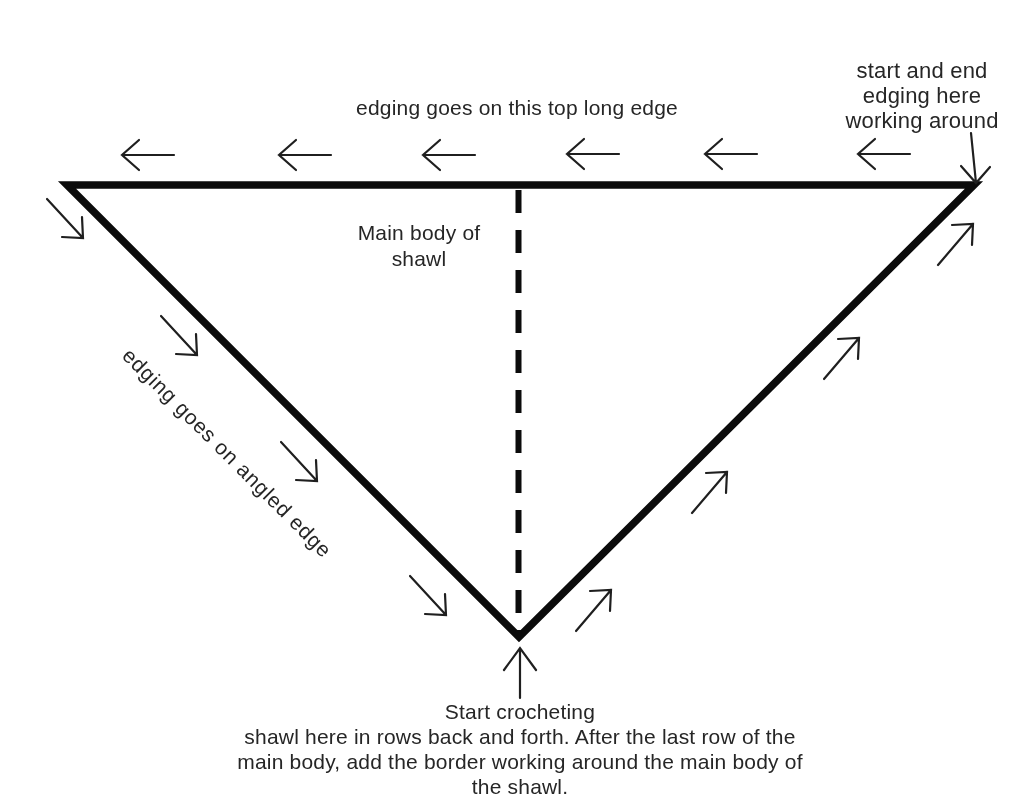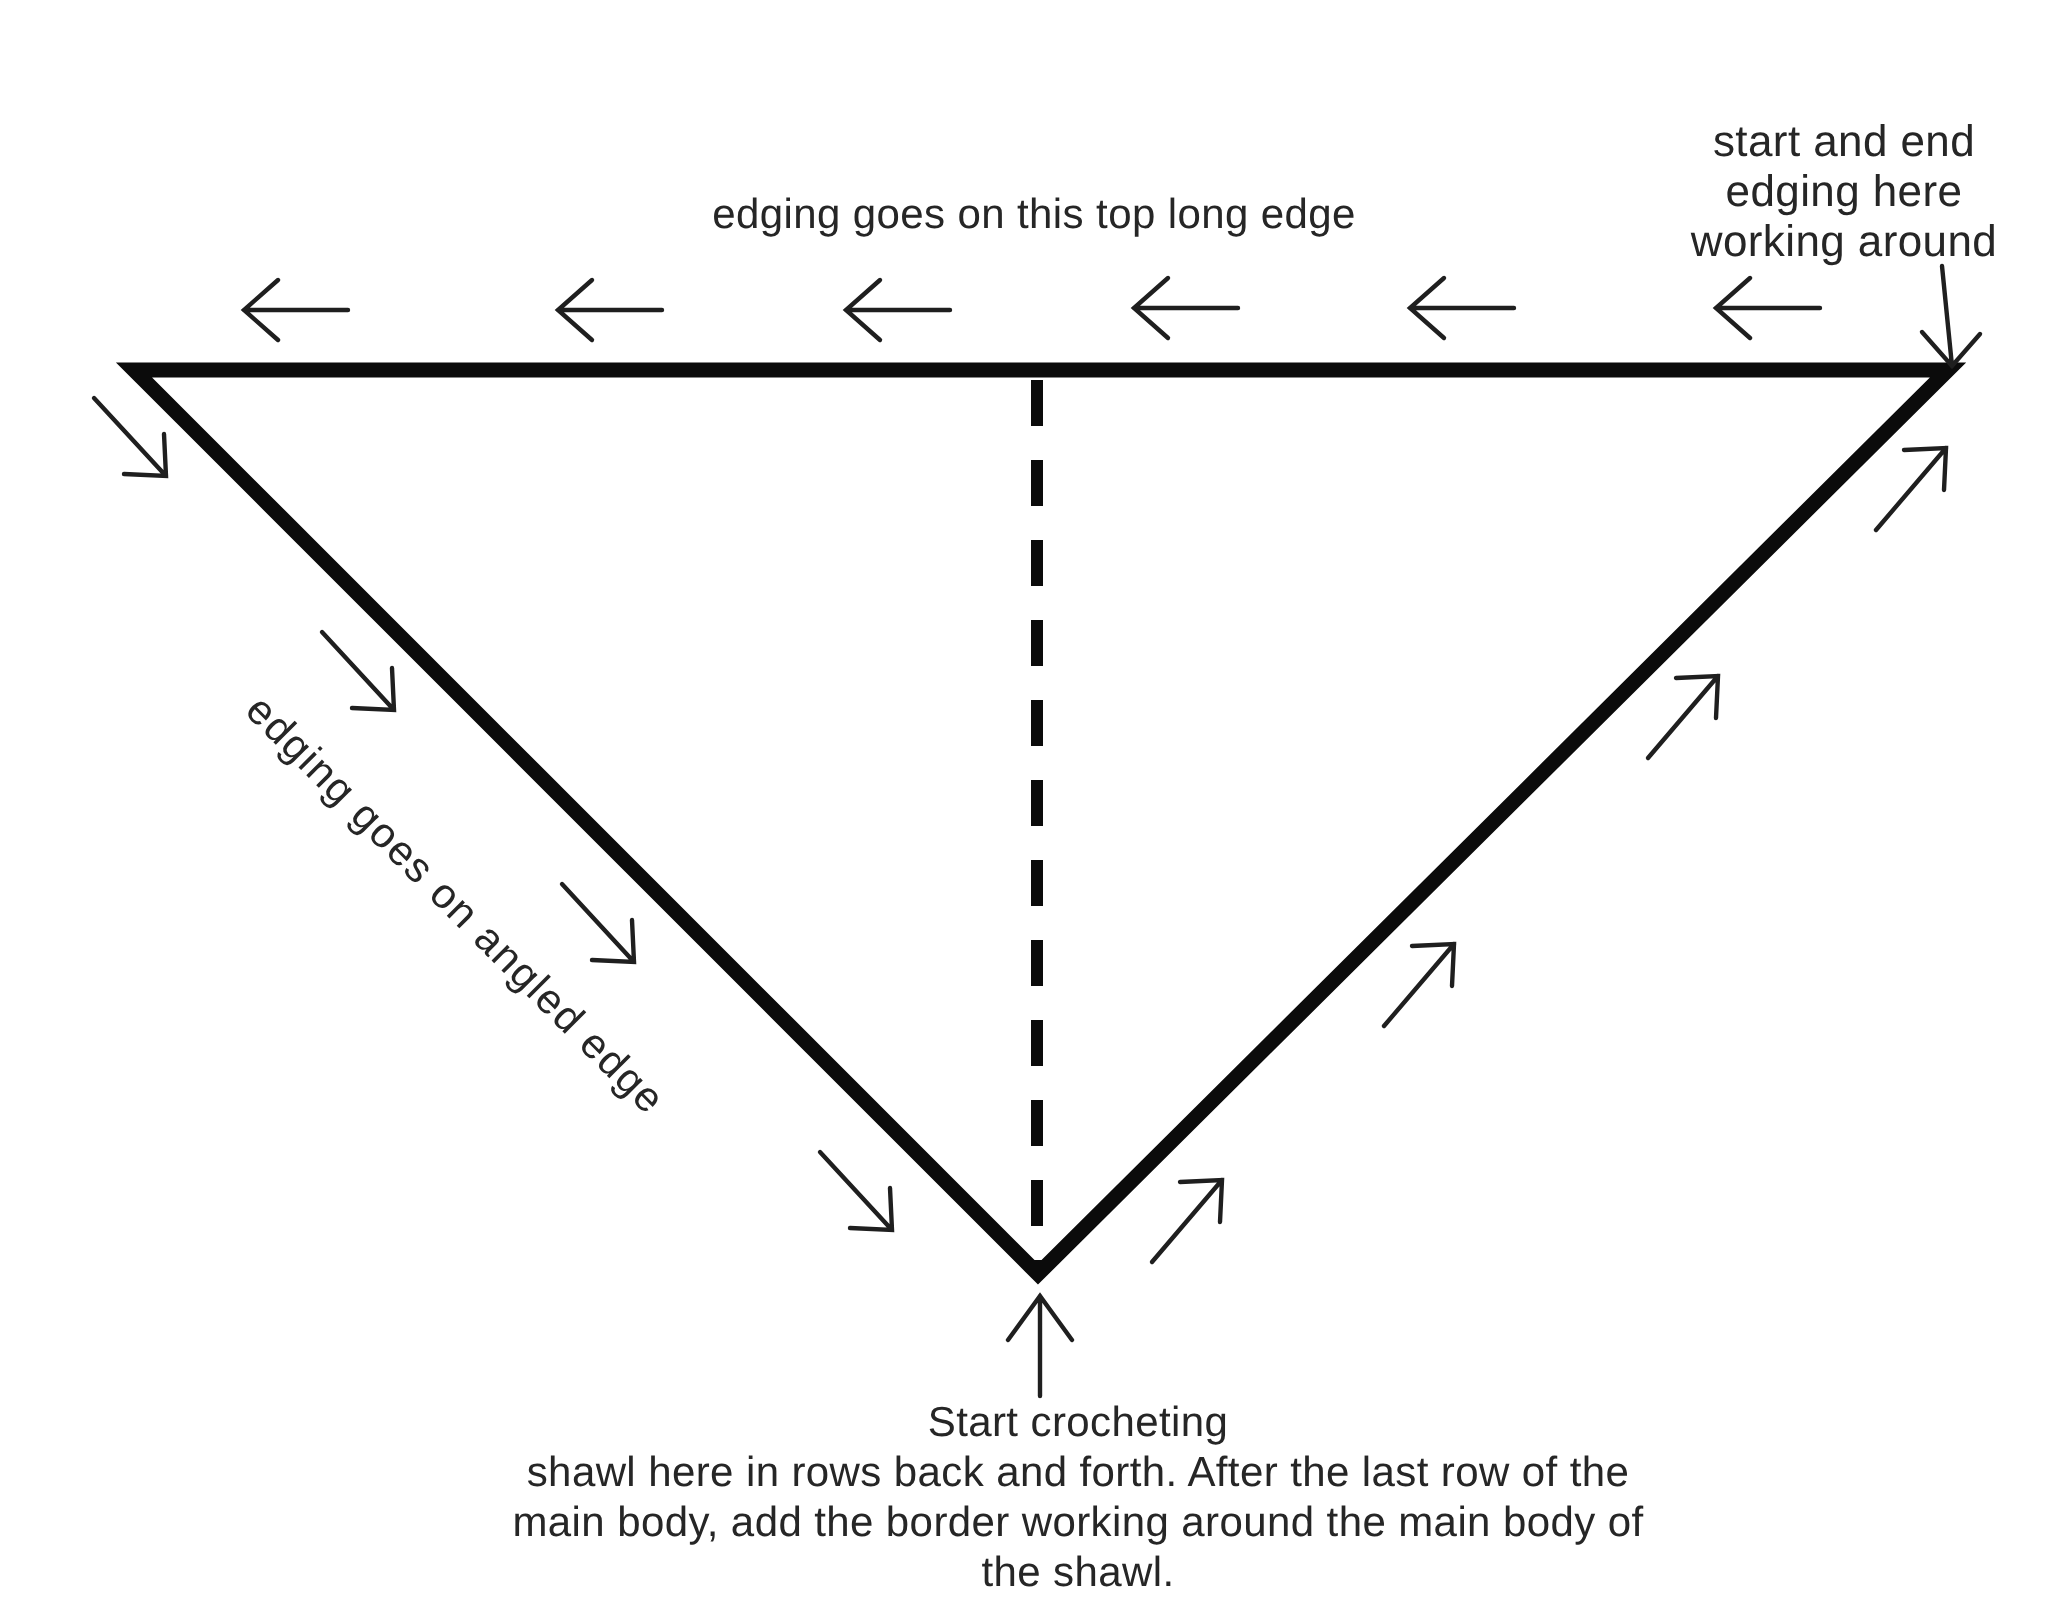--- a/index.html
+++ b/index.html
@@ -25,21 +25,21 @@
   .label-start-end   { left: 922px; top: 58px;  transform: translateX(-50%); width: 220px; font-size: 22px; }
   .label-main-body   { left: 419px; top: 220px; transform: translateX(-50%); width: 220px; line-height: 26px; }
   .label-angled-edge {
     left: 126px; top: 341px;
     transform-origin: 0 50%;
     transform: rotate(45deg);
     white-space: nowrap;
     line-height: 22px;
     letter-spacing: 0.8px;
   }
-  .label-bottom-note { left: 539px; top: 699px; transform: translateX(-50%); width: 780px; }
+  .label-bottom-note { left: 520px; top: 699px; transform: translateX(-50%); width: 780px; }
 </style>
 </head>
 <body>
 
 <div class="stage">
 
   <svg width="1024" height="799" viewBox="0 0 1024 799">
     <defs>
 
       <path id="a-left" d="M52 0 L0 0 M17 -15 L0 0 L17 15" fill="none"></path>
@@ -77,20 +77,22 @@
       <path d="M520 698 L520 648 M504 670 L520 648 L536 670"></path>
     </g>
   </svg>
 
   <div class="label label-top-edge">edging goes on this top long edge</div>
 
   <div class="label label-start-end">start and end
 edging here
 working around</div>
 
+  <div class="label label-main-body">Main body of
+shawl</div>
 
   <div class="label label-angled-edge">edging goes on angled edge</div>
 
   <div class="label label-bottom-note">Start crocheting
 shawl here in rows back and forth. After the last row of the
 main body, add the border working around the main body of
 the shawl.</div>
 
 </div>
 

